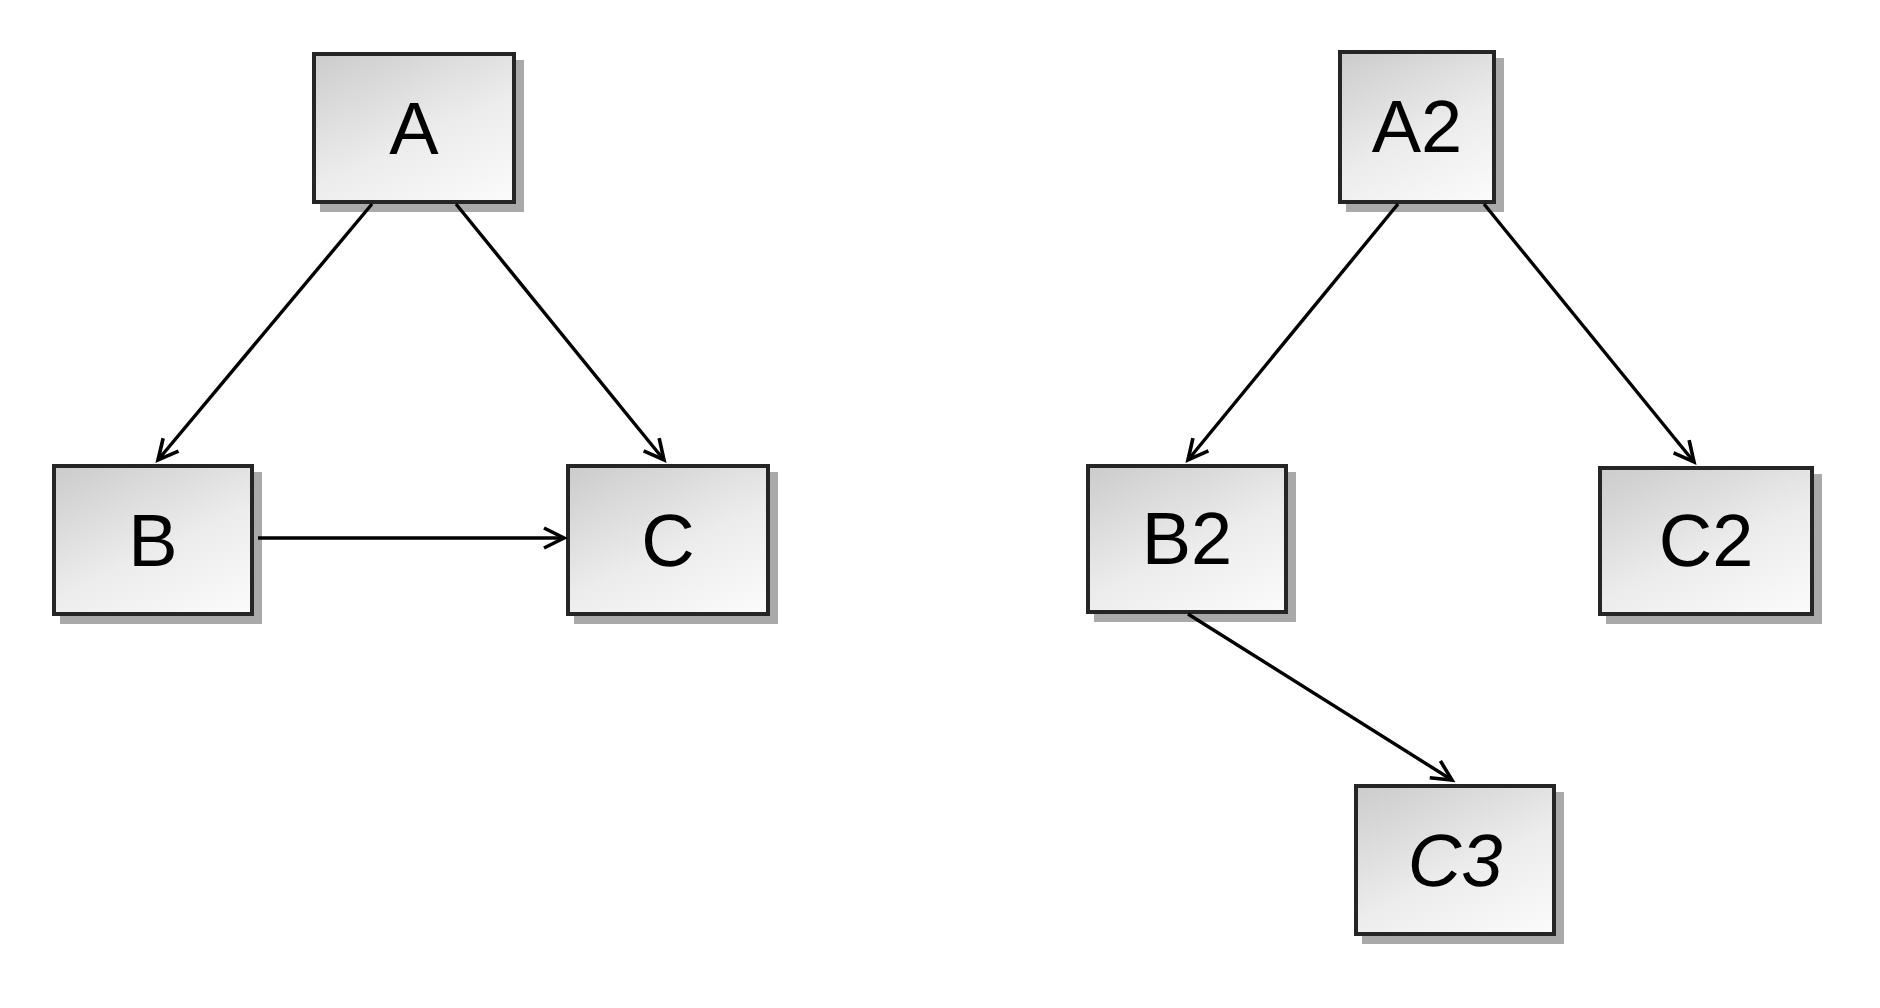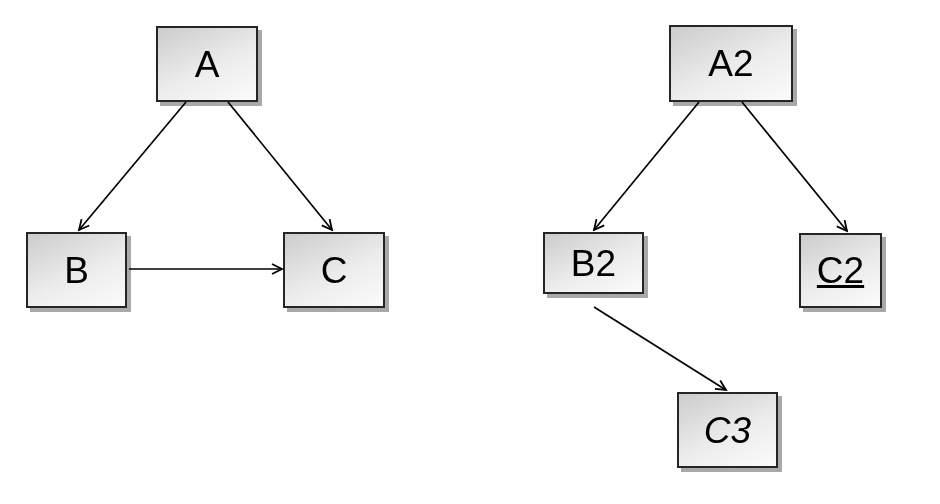--- a/index.html
+++ b/index.html
@@ -76,27 +76,27 @@
     </div>
     <div class="node" style="left: 26px; top: 232px; width: 101px; height: 76px;">
       <span class="node-label">B</span>
     </div>
     <div class="node" style="left: 283px; top: 232px; width: 102px; height: 76px;">
       <span class="node-label">C</span>
     </div>
   </div>
 
   <div>
-    <div class="node" style="left: 669px; top: 25px; width: 124px; height: 77px;">
+    <div class="node" style="left: 669px; top: 25px; width: 79px; height: 77px;">
       <span class="node-label">A2</span>
     </div>
-    <div class="node" style="left: 543px; top: 232px; width: 101px; height: 62px; text-align: right;">
+    <div class="node" style="left: 543px; top: 232px; width: 101px; height: 75px; text-align: right;">
       <span class="node-label">B2</span>
     </div>
-    <div class="node" style="left: 799px; top: 233px; width: 83px; height: 75px; text-decoration: underline;">
+    <div class="node" style="left: 799px; top: 233px; width: 108px; height: 75px;">
       <span class="node-label">C2</span>
     </div>
     <div class="node" style="left: 677px; top: 392px; width: 101px; height: 76px; font-style: italic;">
       <span class="node-label">C3</span>
     </div>
   </div>
 
 </div>
 
 </body></html>

